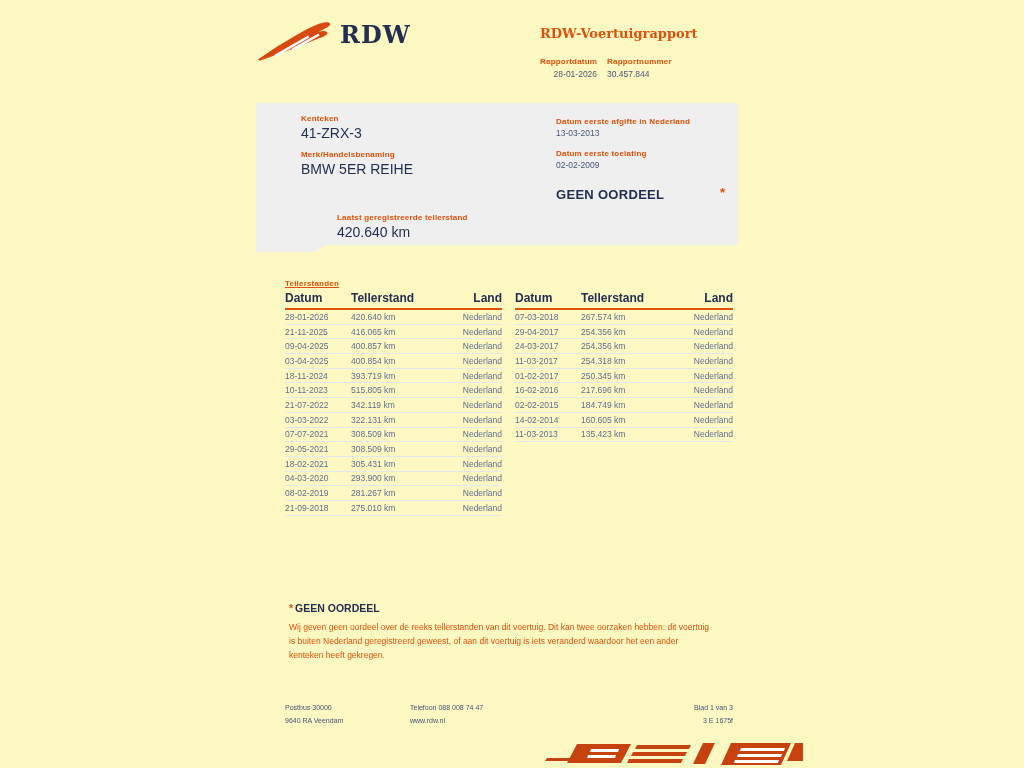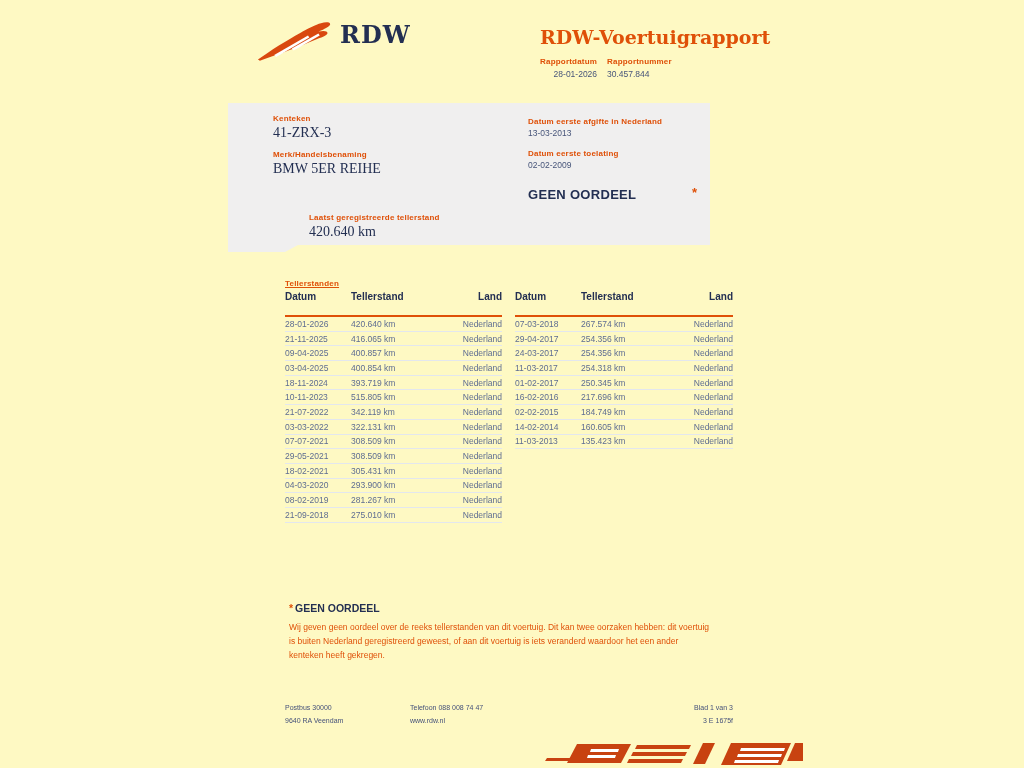--- a/index.html
+++ b/index.html
@@ -12,51 +12,51 @@
     --boxbg:#f0efef;
     --rowline:#e3e7ee;
   }
   *{margin:0;padding:0;box-sizing:border-box;}
   html,body{width:1024px;height:768px;background:#fff;overflow:hidden;}
   .page{position:absolute;inset:0;background:#fef9c3;font-family:"Liberation Sans",sans-serif;}
 
   
   .logo-wrap{position:absolute;left:256px;top:16px;width:78px;height:50px;}
   .logo-text{position:absolute;left:340px;top:20px;font-family:"DejaVu Serif",serif;font-weight:bold;font-size:24px;color:var(--navy);letter-spacing:1px;}
-  .doc-title{position:absolute;left:540px;top:26px;font-family:"DejaVu Serif",serif;font-weight:bold;font-size:19px;color:var(--orange);}
+  .doc-title{position:absolute;left:540px;top:26px;font-family:"DejaVu Serif",serif;font-weight:bold;font-size:13px;color:var(--orange);}
   .meta{position:absolute;top:57px;}
   .meta-1{left:540px;text-align:right;}
   .meta-2{left:607px;}
   .meta .lbl{display:block;}
   .meta .val{display:block;margin-top:3px;}
 
   .lbl{font-size:8px;font-weight:bold;color:var(--orange);letter-spacing:.2px;}
   .sansval{font-size:8.5px;color:var(--boxval);}
-  .serifval{font-family:Liberation Serif, serif;font-size:14px;color:var(--navy);}
-
-  
-  .sumbox{position:absolute;left:228px;top:103px;width:576px;height:149px;background:var(--boxbg);
+  .serifval{font-family:Liberation Sans, sans-serif;font-size:14px;color:var(--navy);}
+
+  
+  .sumbox{position:absolute;left:256px;top:103px;width:576px;height:149px;background:var(--boxbg);
     clip-path:polygon(0 0,482px 0,482px 142px,70px 142px,57px 149px,0 149px);}
   .field{position:absolute;}
   .field .lbl{display:block;}
   .field .fval{display:block;margin-top:2px;}
   .f-kenteken{left:45px;top:11px;}
   .f-merk{left:45px;top:47px;}
   .f-teller{left:45px;top:110px;margin-left:36px;}
   .f-afgifte{left:300px;top:14px;}
   .f-toelating{left:300px;top:46px;}
   .verdict{position:absolute;left:300px;top:84px;font-size:13px;font-weight:bold;color:var(--navy);letter-spacing:.3px;}
   .verdict-mark{position:absolute;left:464px;top:82px;font-size:13px;font-weight:bold;color:var(--orange);}
 
   
   .section-title{position:absolute;left:285px;top:279px;text-decoration:underline;}
   .otable{position:absolute;top:291px;}
   #t-left{left:285px;width:217px;}
   #t-right{left:515px;width:218px;}
-  .thead{display:grid;grid-template-columns:66px 1fr 70px;font-size:10px;font-weight:bold;color:var(--navy);padding-bottom:13px;border-bottom:2px solid var(--orange);}
+  .thead{display:grid;grid-template-columns:66px 1fr 70px;font-size:12px;font-weight:bold;color:var(--navy);padding-bottom:3px;border-bottom:2px solid var(--orange);}
   .h-land{text-align:right;}
   .trow{display:grid;grid-template-columns:66px 1fr 70px;font-size:8.5px;color:var(--muted);height:14.7px;align-items:center;border-bottom:1px solid var(--rowline);}
   .c-land{text-align:right;}
 
   
   .footnote{position:absolute;left:289px;top:602px;width:424px;}
   .fn-title{font-size:10.5px;font-weight:bold;color:var(--navy);}
   .fn-mark{color:var(--orange);font-size:10.5px;font-weight:bold;margin-right:2px;}
   .fn-text{margin-top:6px;font-size:8.5px;line-height:14px;color:var(--orange);}
 

